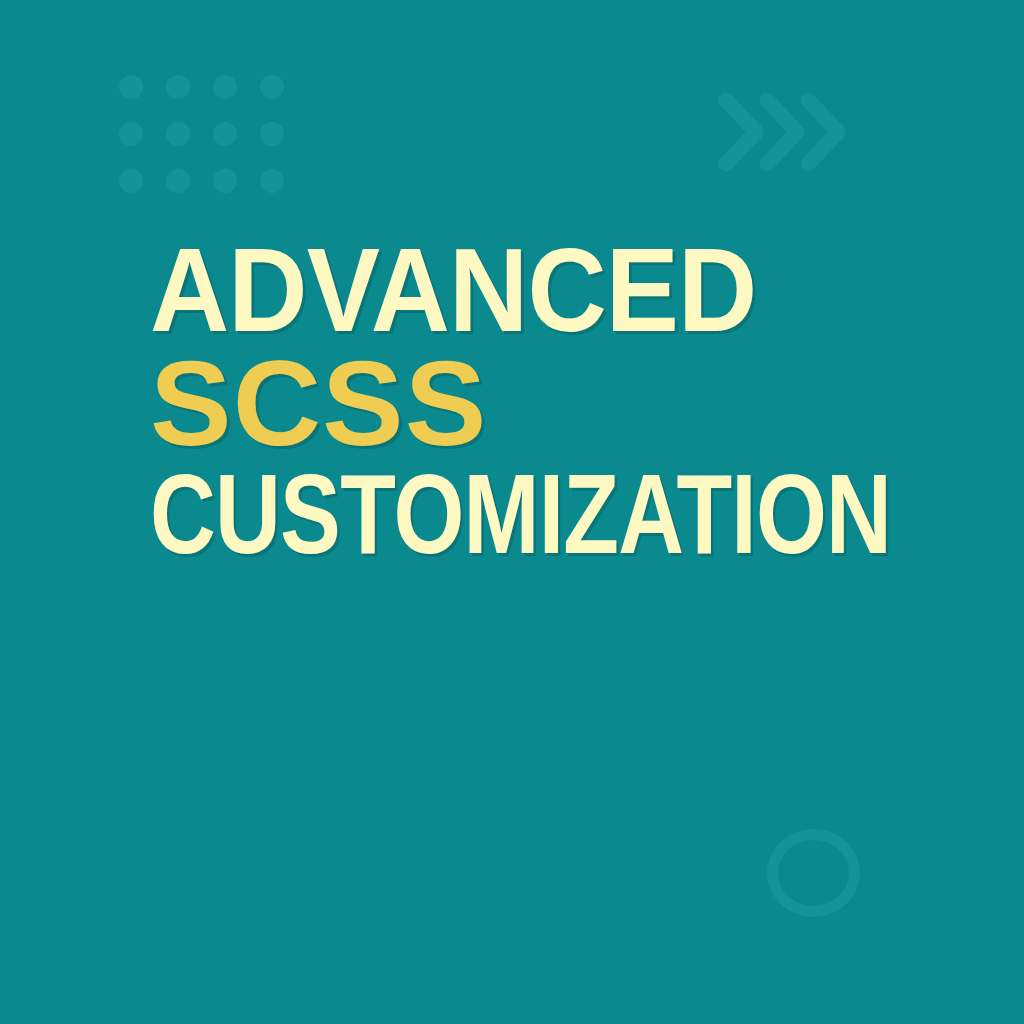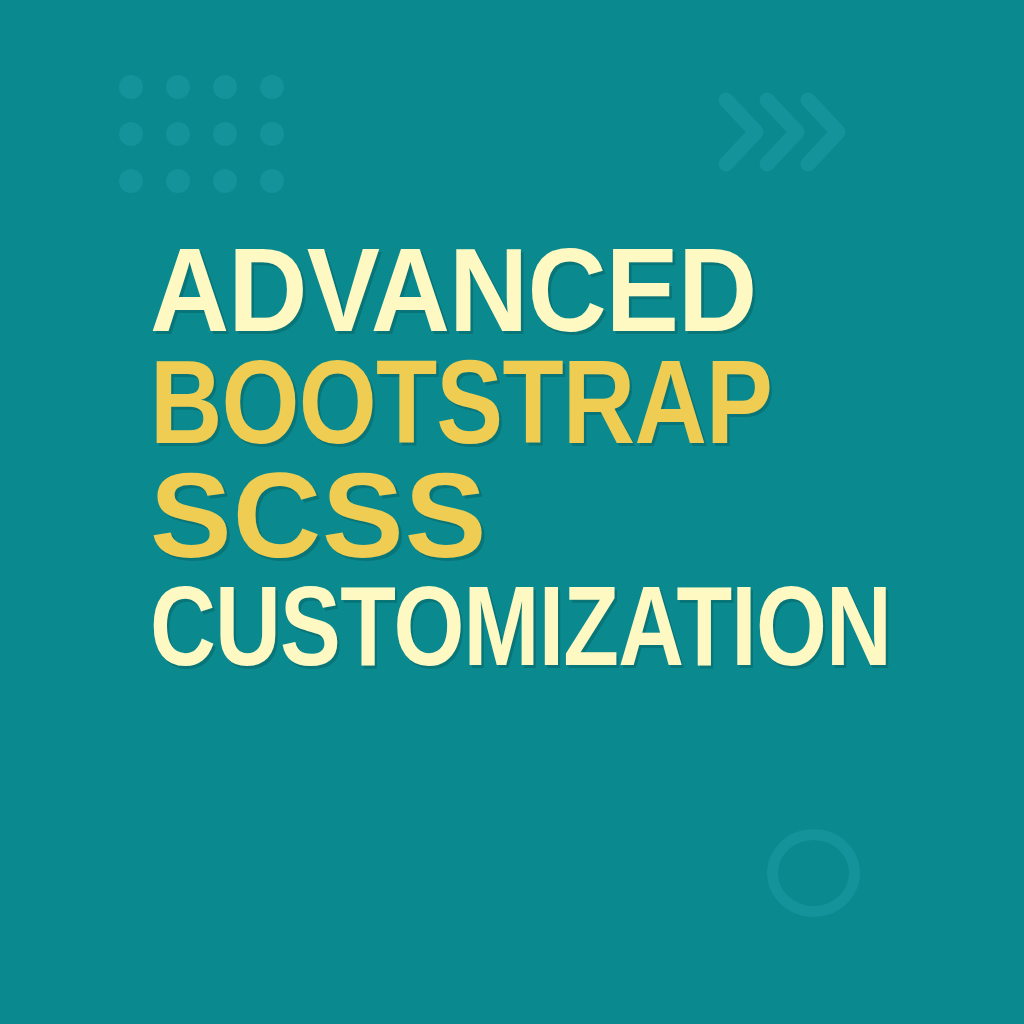--- a/index.html
+++ b/index.html
@@ -143,21 +143,20 @@
       <path d="M49 8 L79 40 L49 72" stroke="#14939a" stroke-width="15" stroke-linecap="round" stroke-linejoin="round" fill="none"></path>
       <path d="M90 8 L120 40 L90 72" stroke="#14939a" stroke-width="15" stroke-linecap="round" stroke-linejoin="round" fill="none"></path>
     </svg>
   </div>
 
   <div id="ring"></div>
 
   <div id="headline">
     <div class="hl-line cream" id="line-advanced"><span class="txt">ADVANCED</span></div>
 
-    <div class="hl-line gold" id="line-bootstrap"><span class="txt">BOOTSTRAP</span></div>
 
     <div class="hl-line gold" id="line-scss"><span class="txt">SCSS</span></div>
 
 
     <div class="hl-line cream" id="line-customization"><span class="txt">CUSTOMIZATION</span></div>
   </div>
 
 </div>
 
 </body></html>

